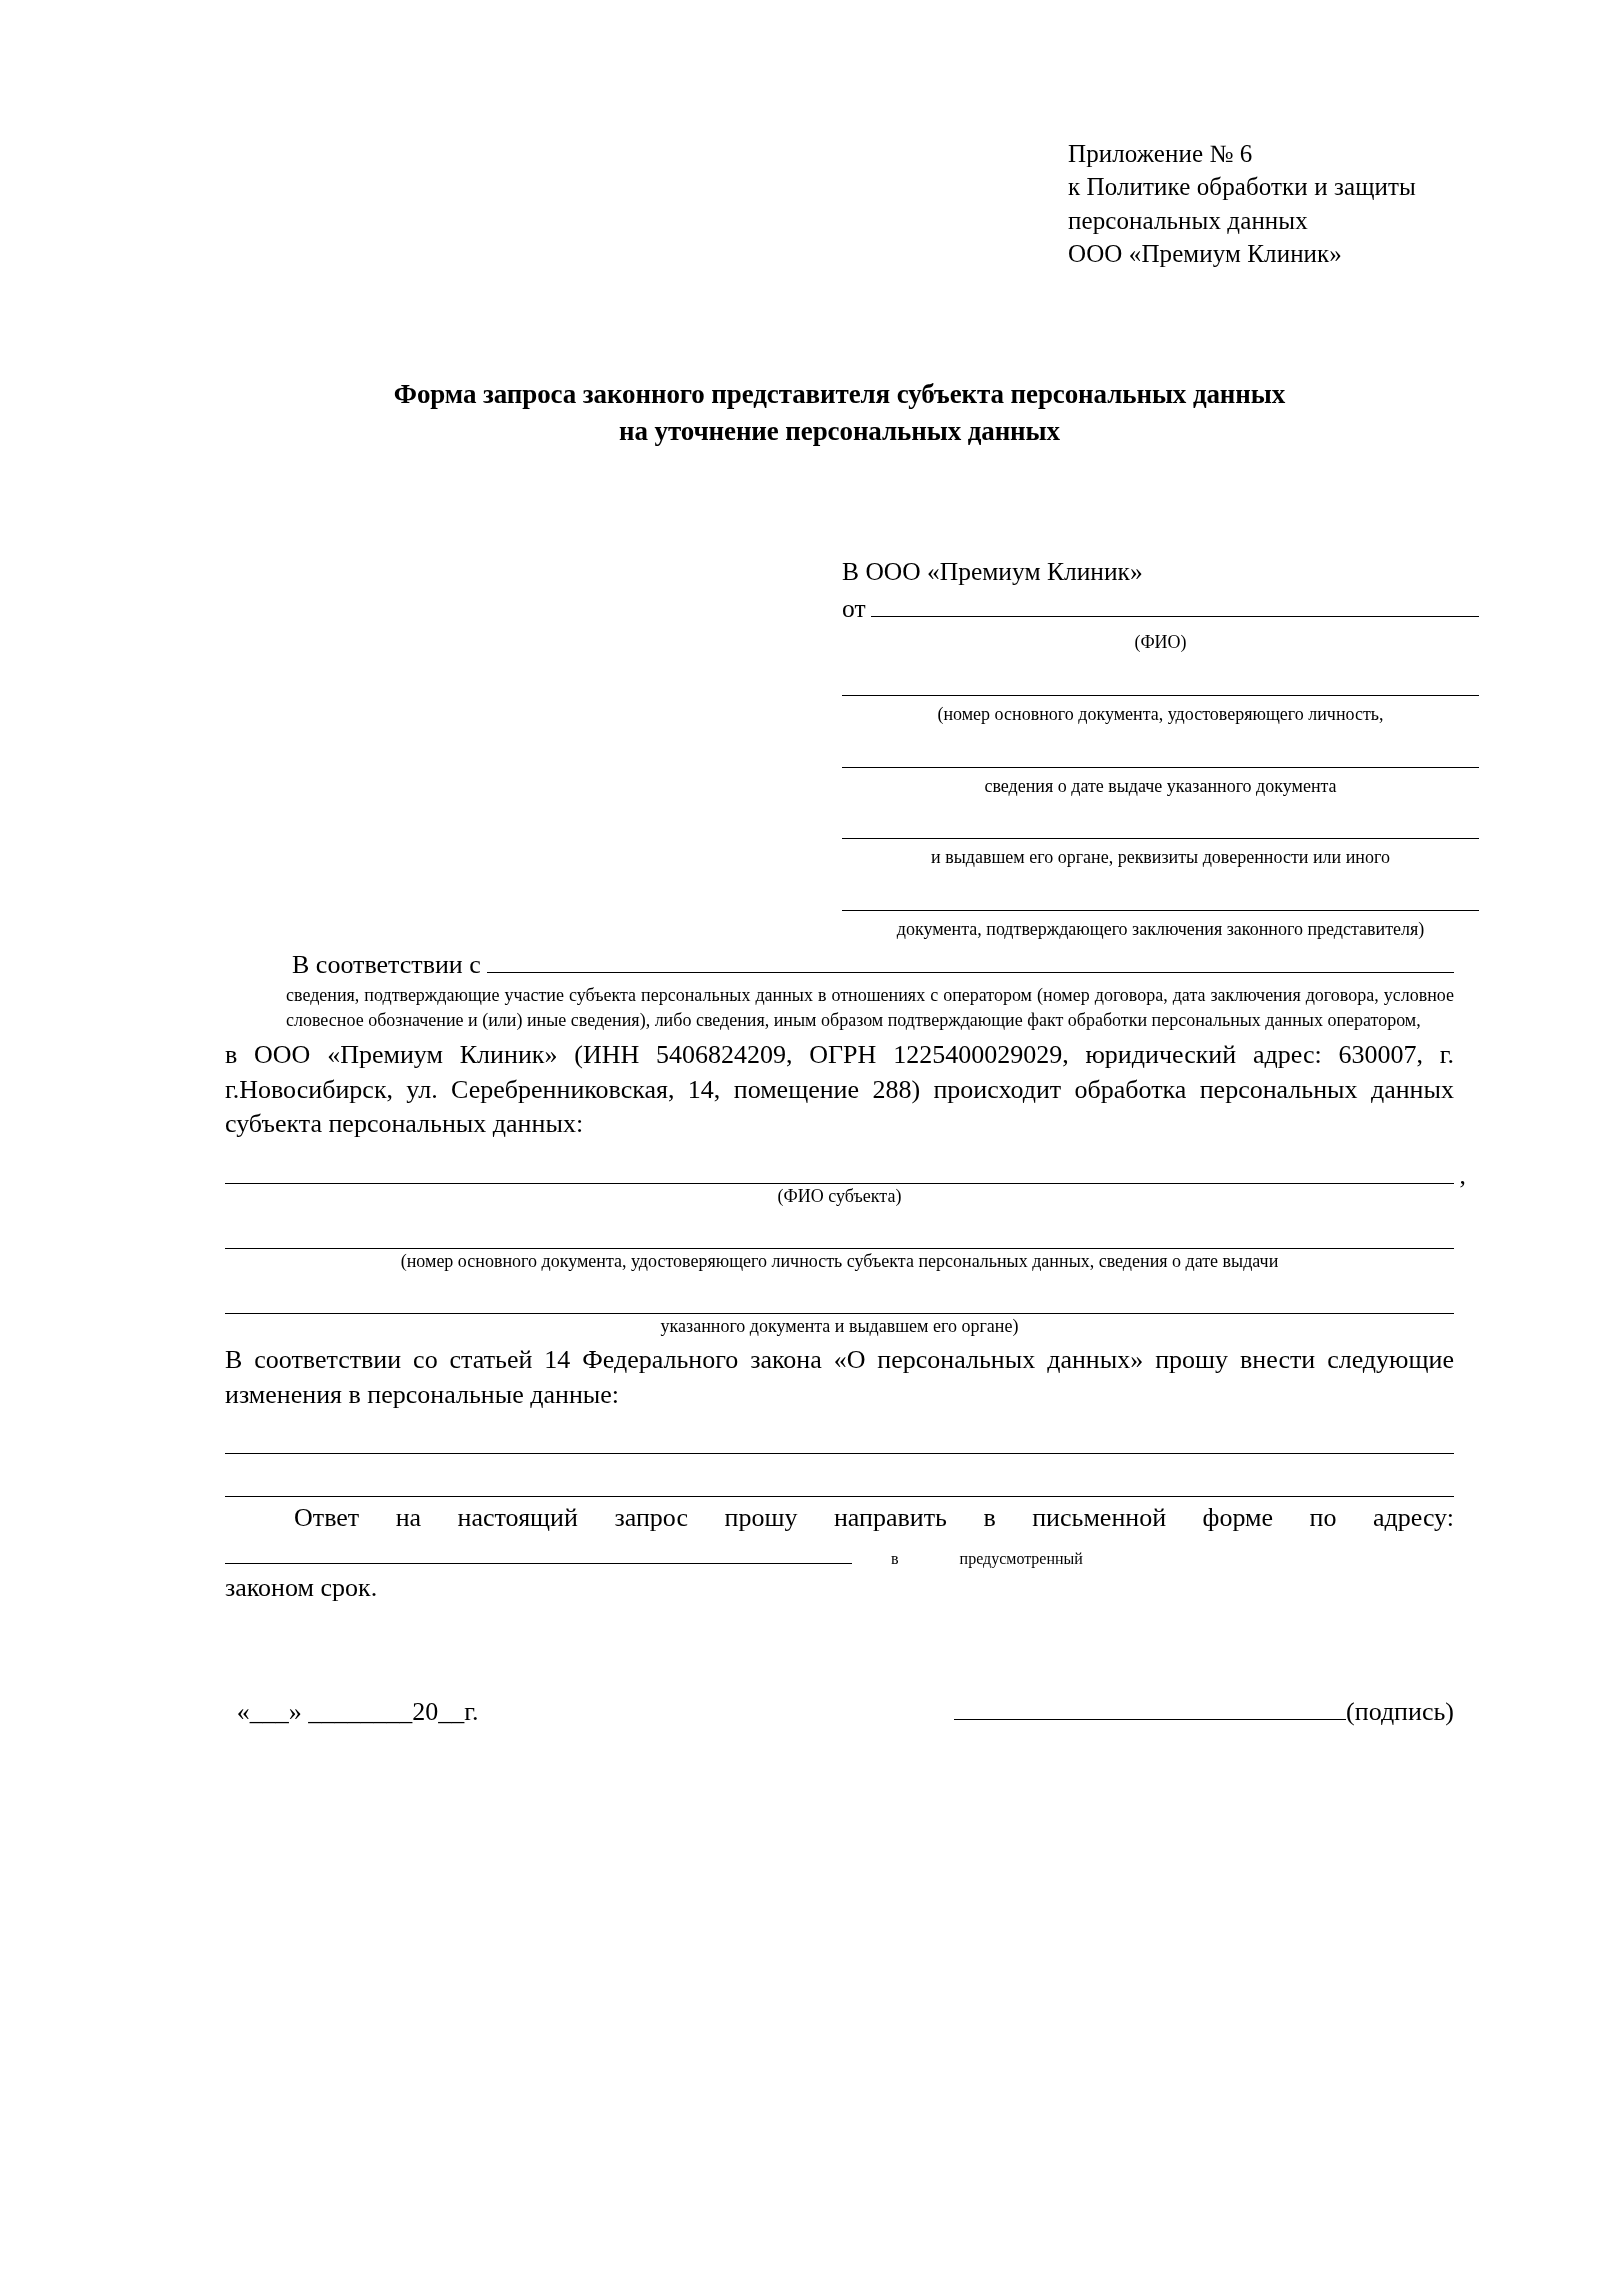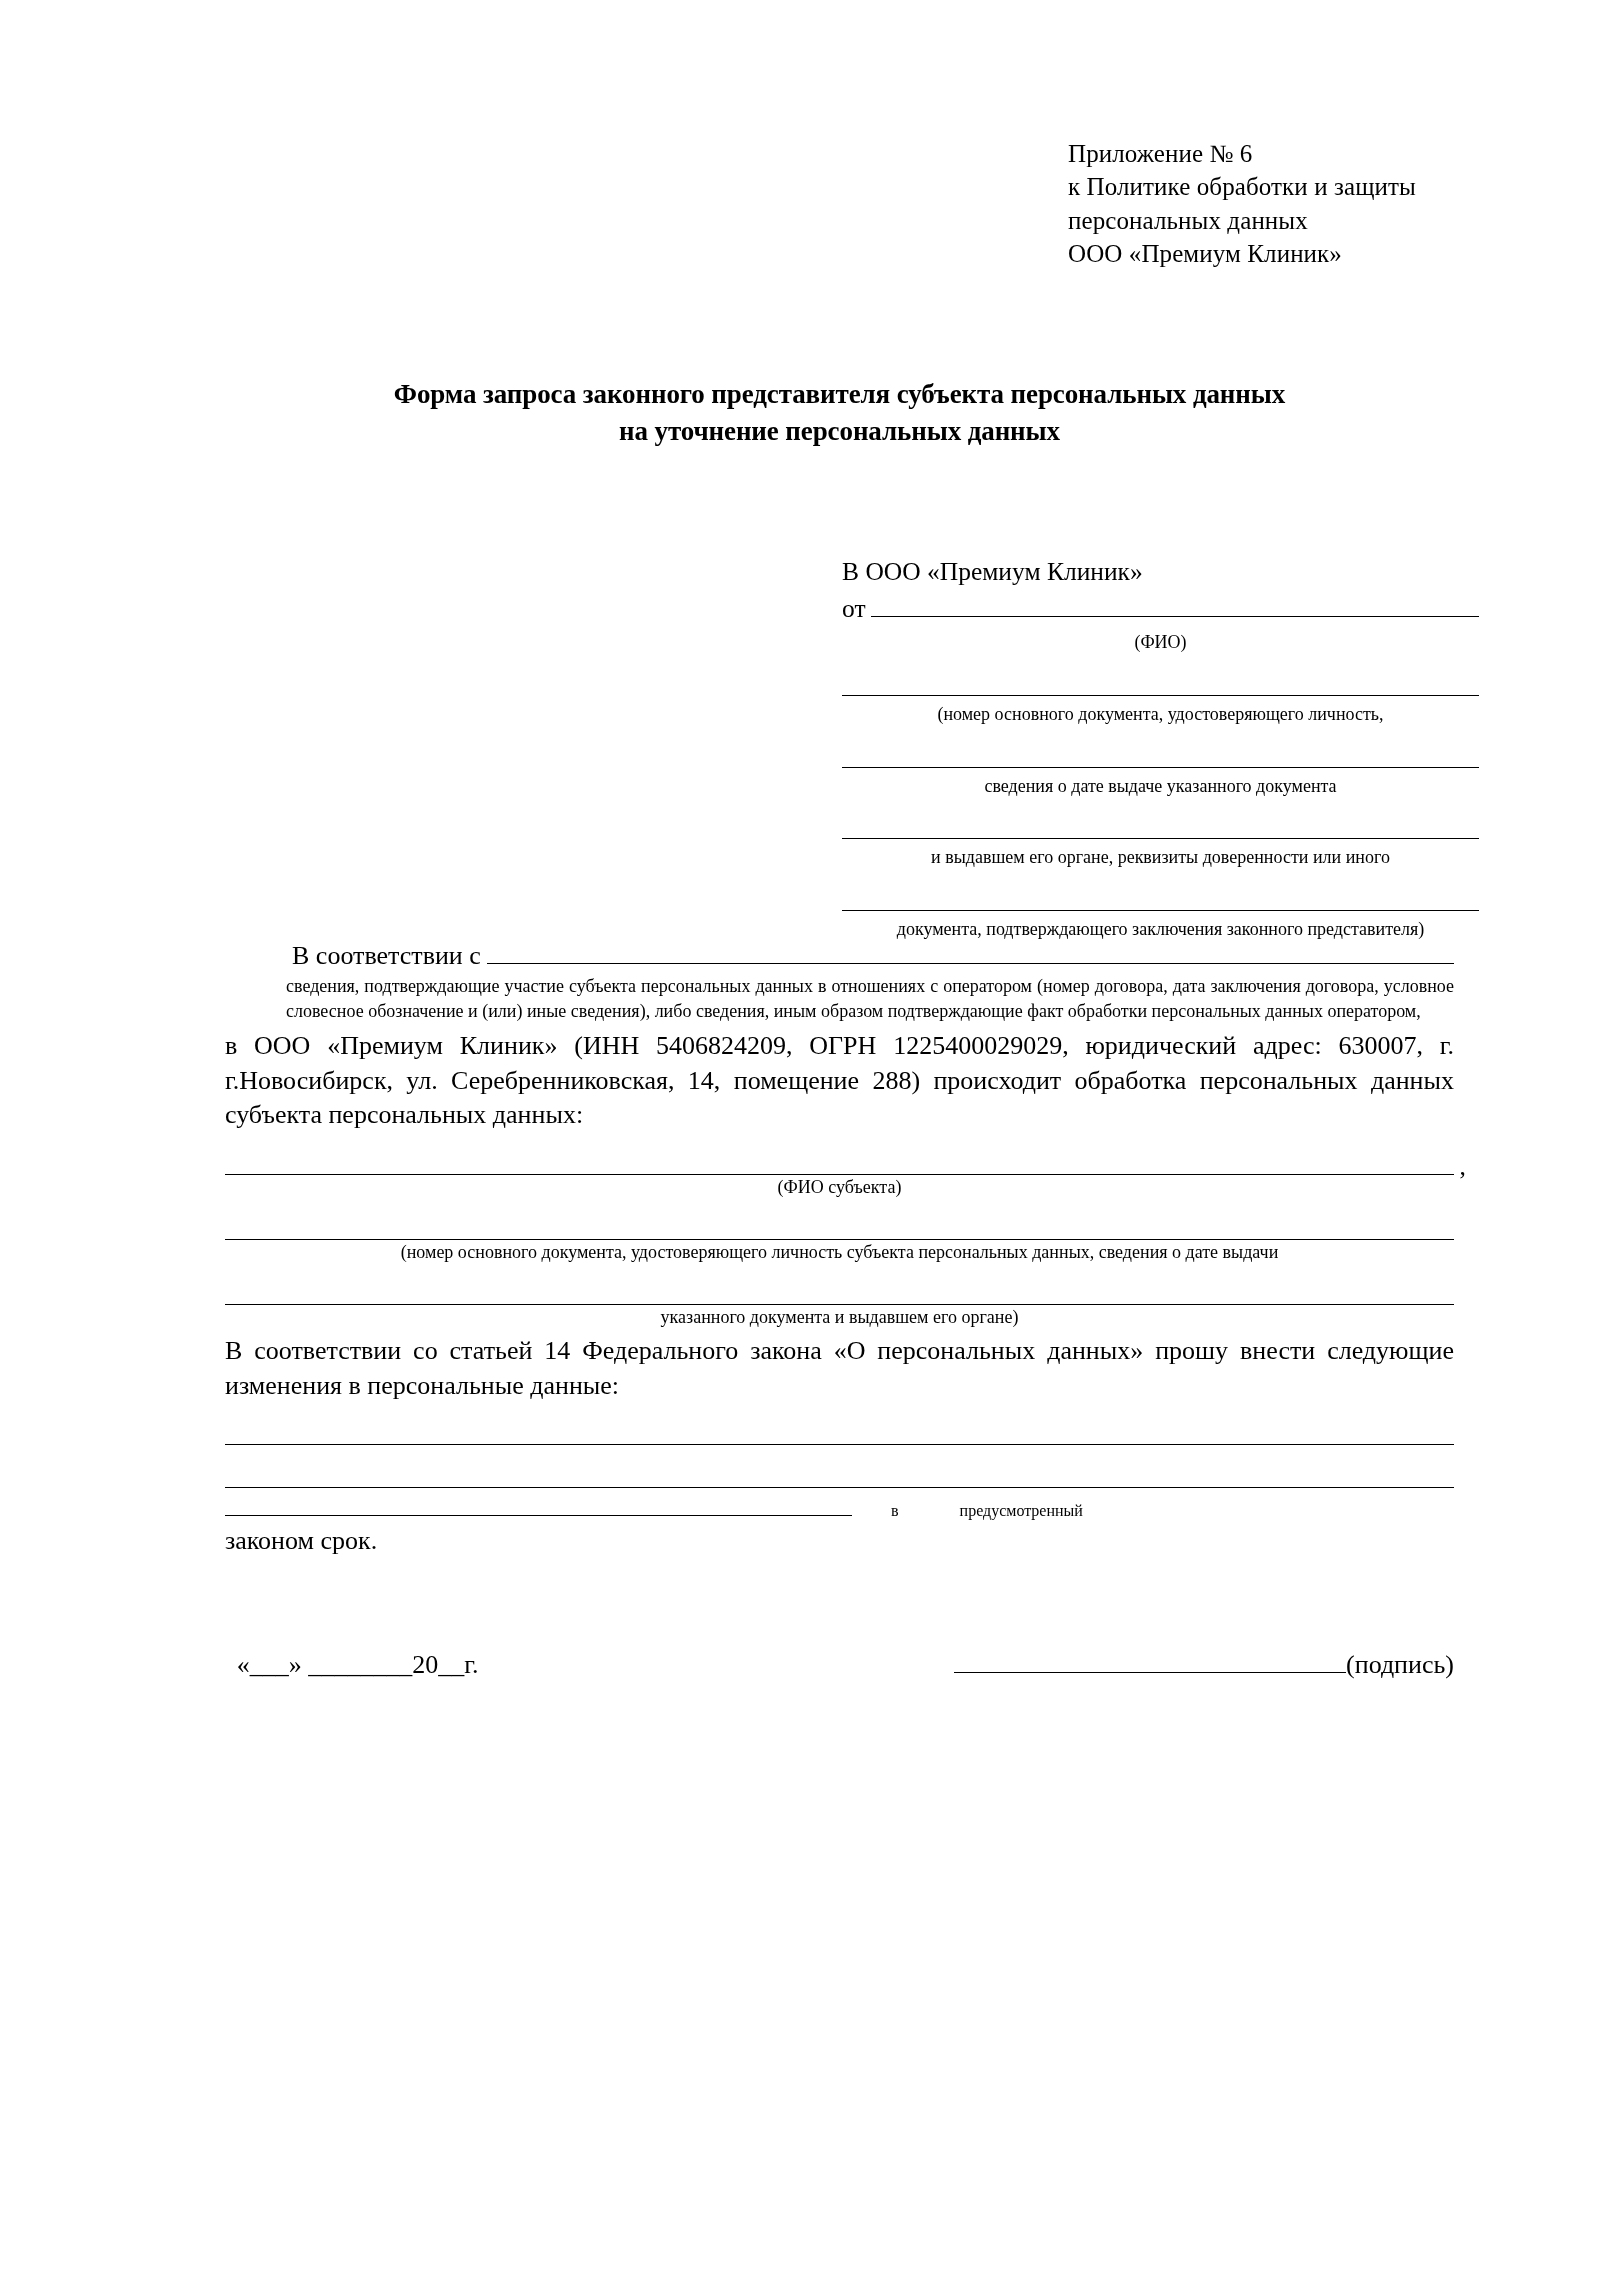--- a/index.html
+++ b/index.html
@@ -78,21 +78,21 @@
   
   .zapros {
     text-align: center;
     font-size: 26.5px;
     margin-top: 37px;
     letter-spacing: 0.4px;
   }
   .inline-fill-row {
     display: flex;
     align-items: baseline;
-    margin-top: 0;
+    margin-top: 9px;
     padding-left: 67px;
   }
   .inline-fill-row .lbl { white-space: nowrap; font-size: 26px; }
 
   .small-note {
     font-size: 18px;
     line-height: 1.35;
     text-align: justify;
     margin-top: 3.9px;
     padding-left: 61px;
@@ -224,20 +224,21 @@
   <div class="cap-small">(номер основного документа, удостоверяющего личность субъекта персональных данных, сведения о дате выдачи</div>
 
   <div class="ruled"></div>
   <div class="cap-small">указанного документа и выдавшем его органе)</div>
 
   <div class="para just">В соответствии со статьей 14 Федерального закона «О персональных данных» прошу внести следующие изменения в персональные данные:</div>
 
   <div class="ruled"></div>
   <div class="ruled"></div>
 
+  <div class="answer-para answer-first">Ответ на настоящий запрос прошу направить в письменной форме по адресу:</div>
 
   <div class="addr-line-row">
     <span class="seg"></span>
     <span class="w1">в</span>
     <span class="w2">предусмотренный</span>
   </div>
   <div class="answer-para">законом срок.</div>
 
   <div class="sign-row">
     <span class="date">«___» ________20__г.</span>

